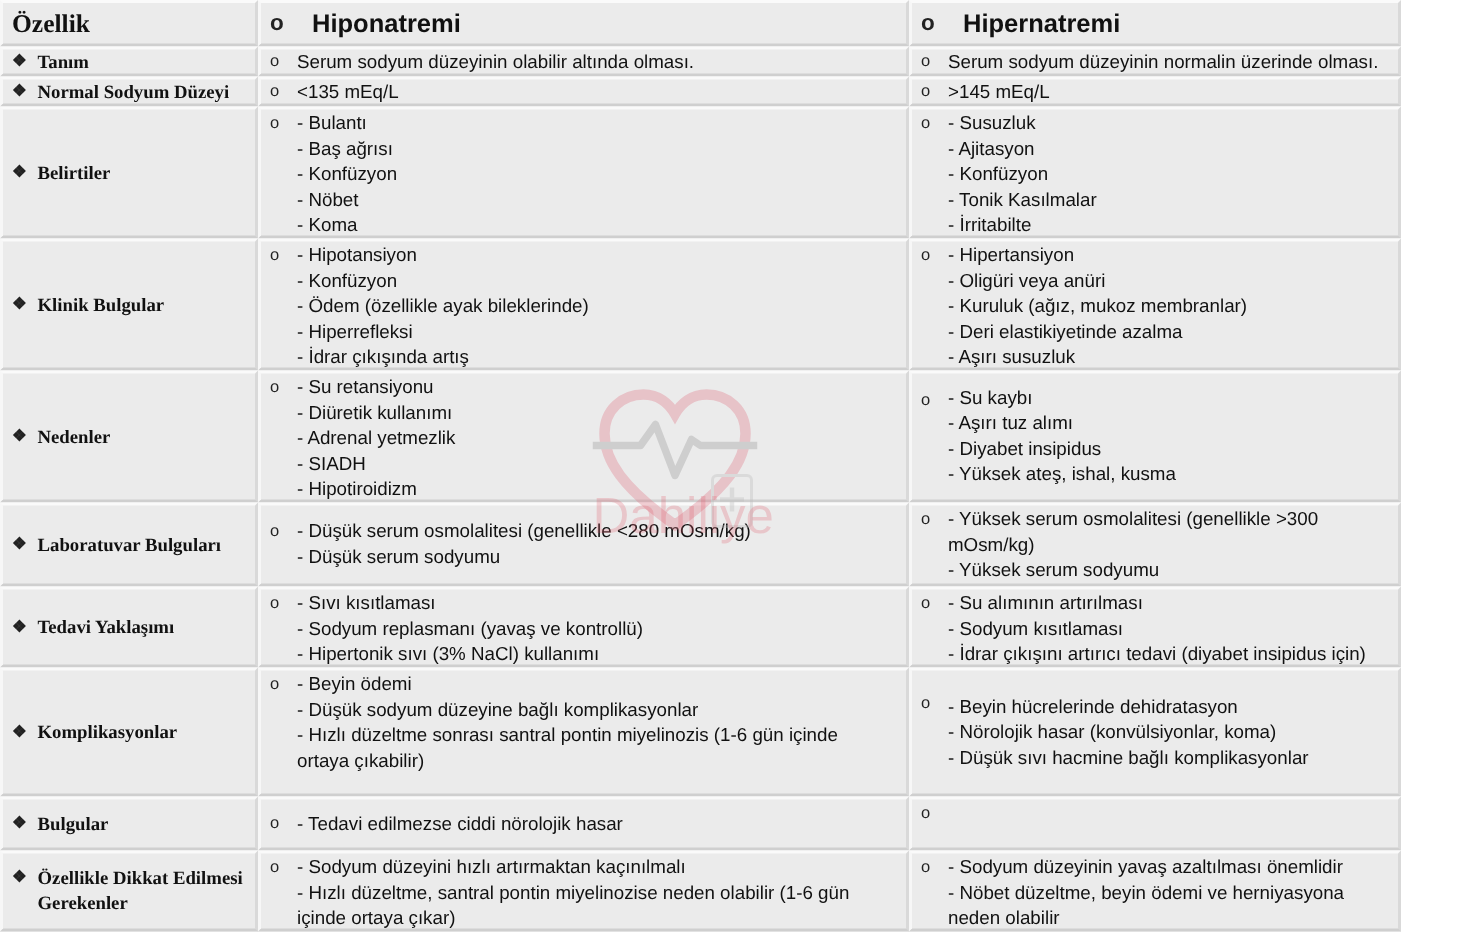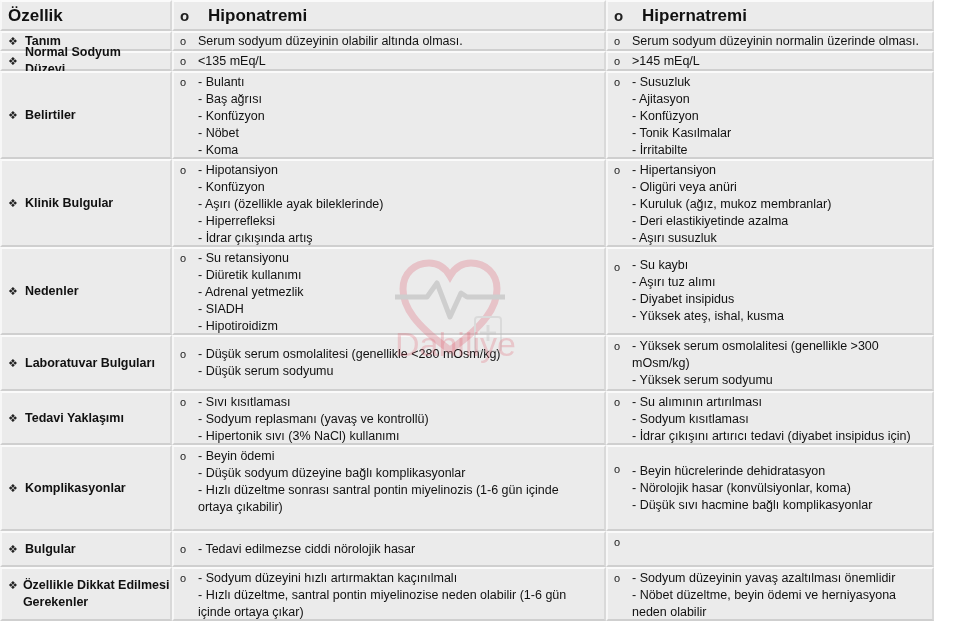--- a/index.html
+++ b/index.html
@@ -12,21 +12,21 @@
     background: #ebebeb;
     border-top: 2px solid #fafafa;
     border-left: 2px solid #f7f7f7;
     border-right: 2px solid #d9d9d9;
     border-bottom: 2px solid #cfcfcf;
     padding: 0 6px;
     font-size: 12.5px;
     line-height: 17px;
     display: flex;
   }
-  .c1 { width: 172px; align-items: center; font-weight: bold; }
+  .c1 { width: 172px; align-items: center; font-weight: bold; font-family: Liberation Serif, serif; }
   .c2 { width: 434px; }
   .c3 { width: 328px; }
   .c2, .c3 { align-items: flex-start; }
   .c2.mid, .c3.mid { align-items: center; }
   .diamond { display: inline-block; width: 12px; font-size: 11px; margin-right: 5px; color: #222; }
   .bullet { display: inline-block; width: 18px; flex: 0 0 18px; font-size: 11px; color: #222; }
   .lines { display: flex; flex-direction: column; }
   .ln { white-space: nowrap; }
   .ln.b { font-weight: normal; }
   .hdr .cell { font-size: 17px; font-weight: bold; align-items: center; }
@@ -121,21 +121,21 @@
   <div class="row" style="height:88px;">
     <div class="cell c1">
         <span class="diamond">❖</span>
         <span>Klinik Bulgular</span>
       </div>
     <div class="cell c2" style="padding-top:1px;">
         <span class="bullet">o</span>
         <div class="lines">
       <span class="ln">- Hipotansiyon</span>
       <span class="ln">- Konfüzyon</span>
-      <span class="ln">- Aşırı (özellikle ayak bileklerinde)</span>
+      <span class="ln">- Ödem (özellikle ayak bileklerinde)</span>
       <span class="ln">- Hiperrefleksi</span>
       <span class="ln">- İdrar çıkışında artış</span>
     </div>
       </div>
     <div class="cell c3" style="padding-top:1px;">
         <span class="bullet">o</span>
         <div class="lines">
       <span class="ln">- Hipertansiyon</span>
       <span class="ln">- Oligüri veya anüri</span>
       <span class="ln">- Kuruluk (ağız, mukoz membranlar)</span>

